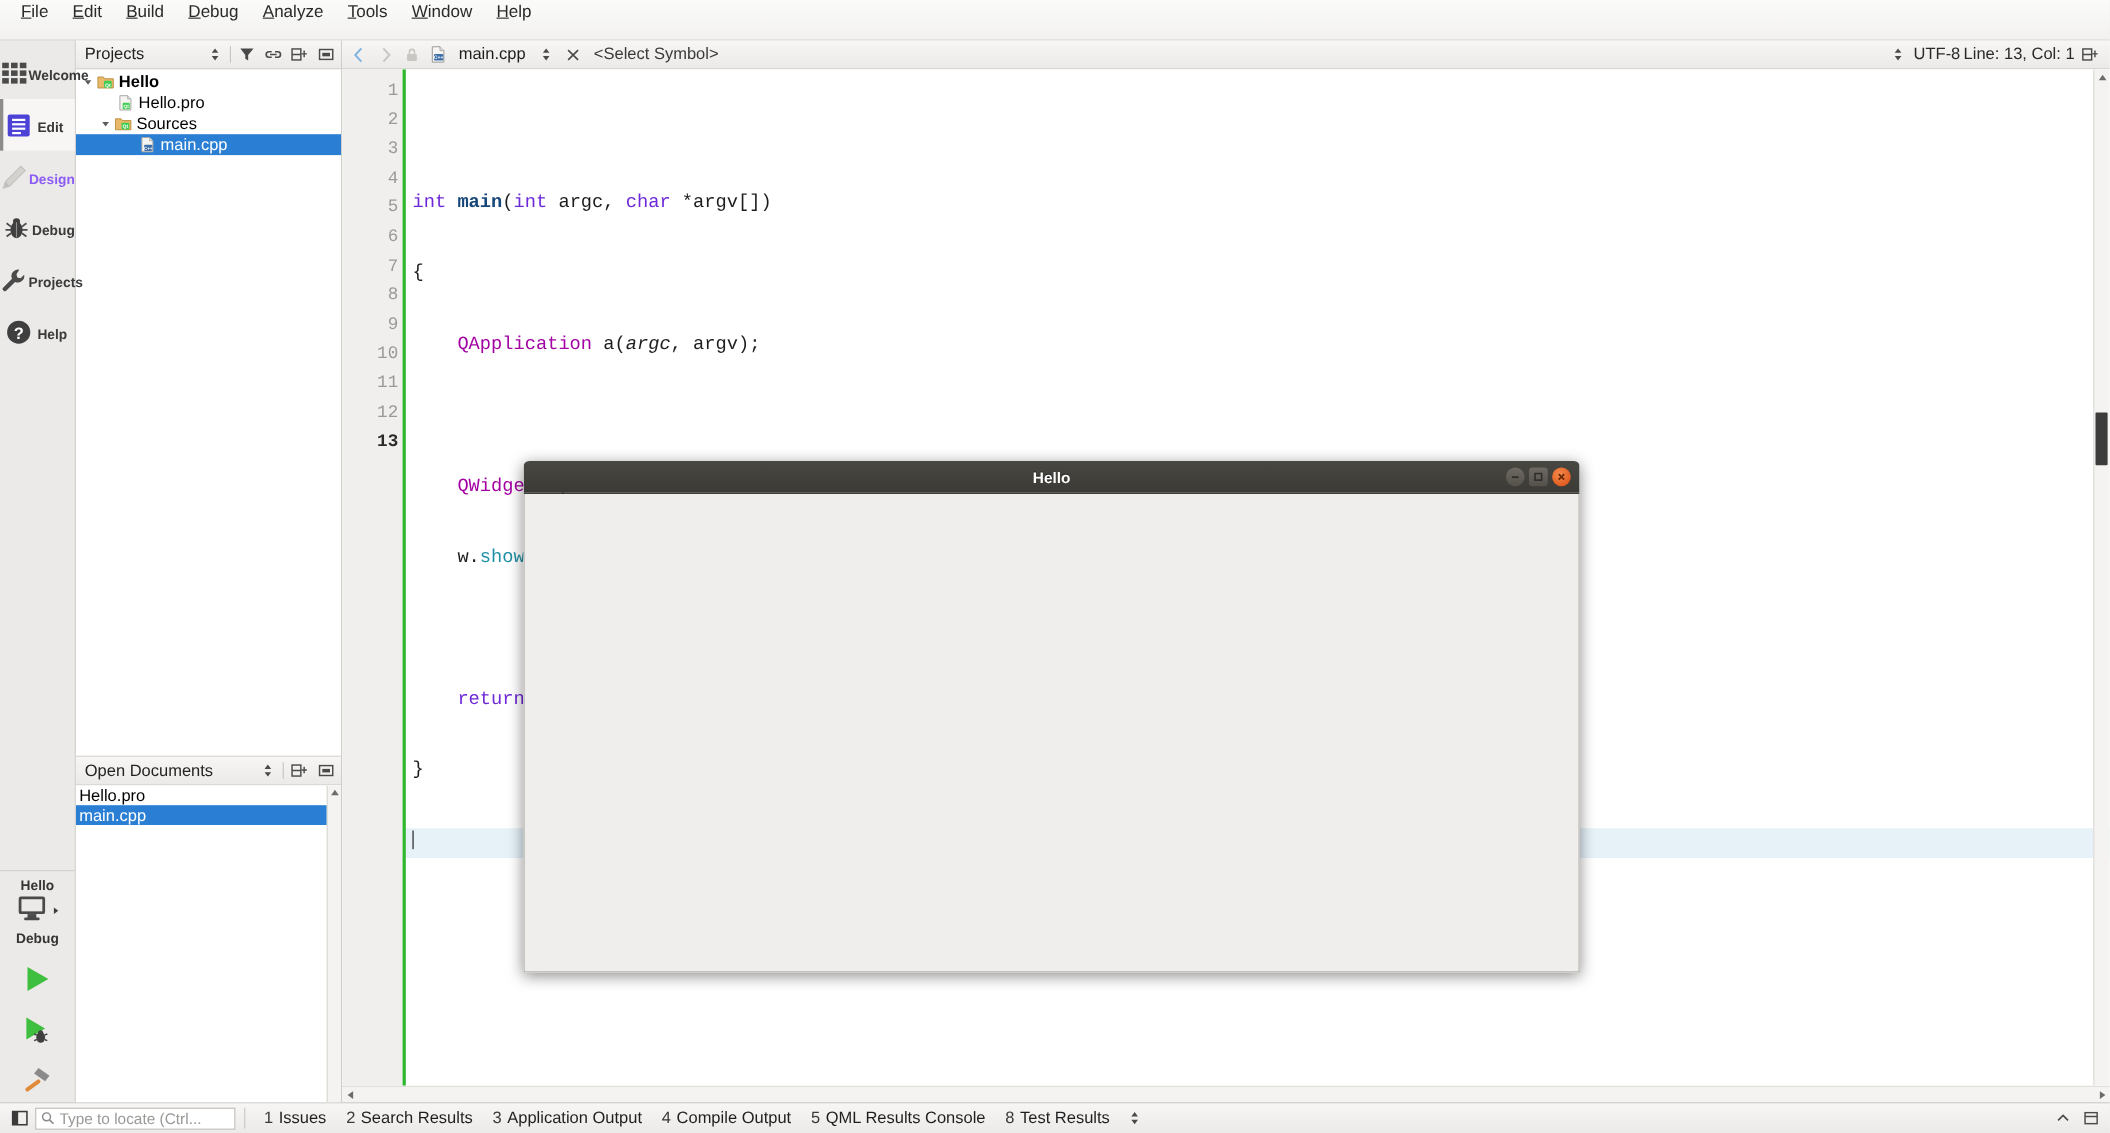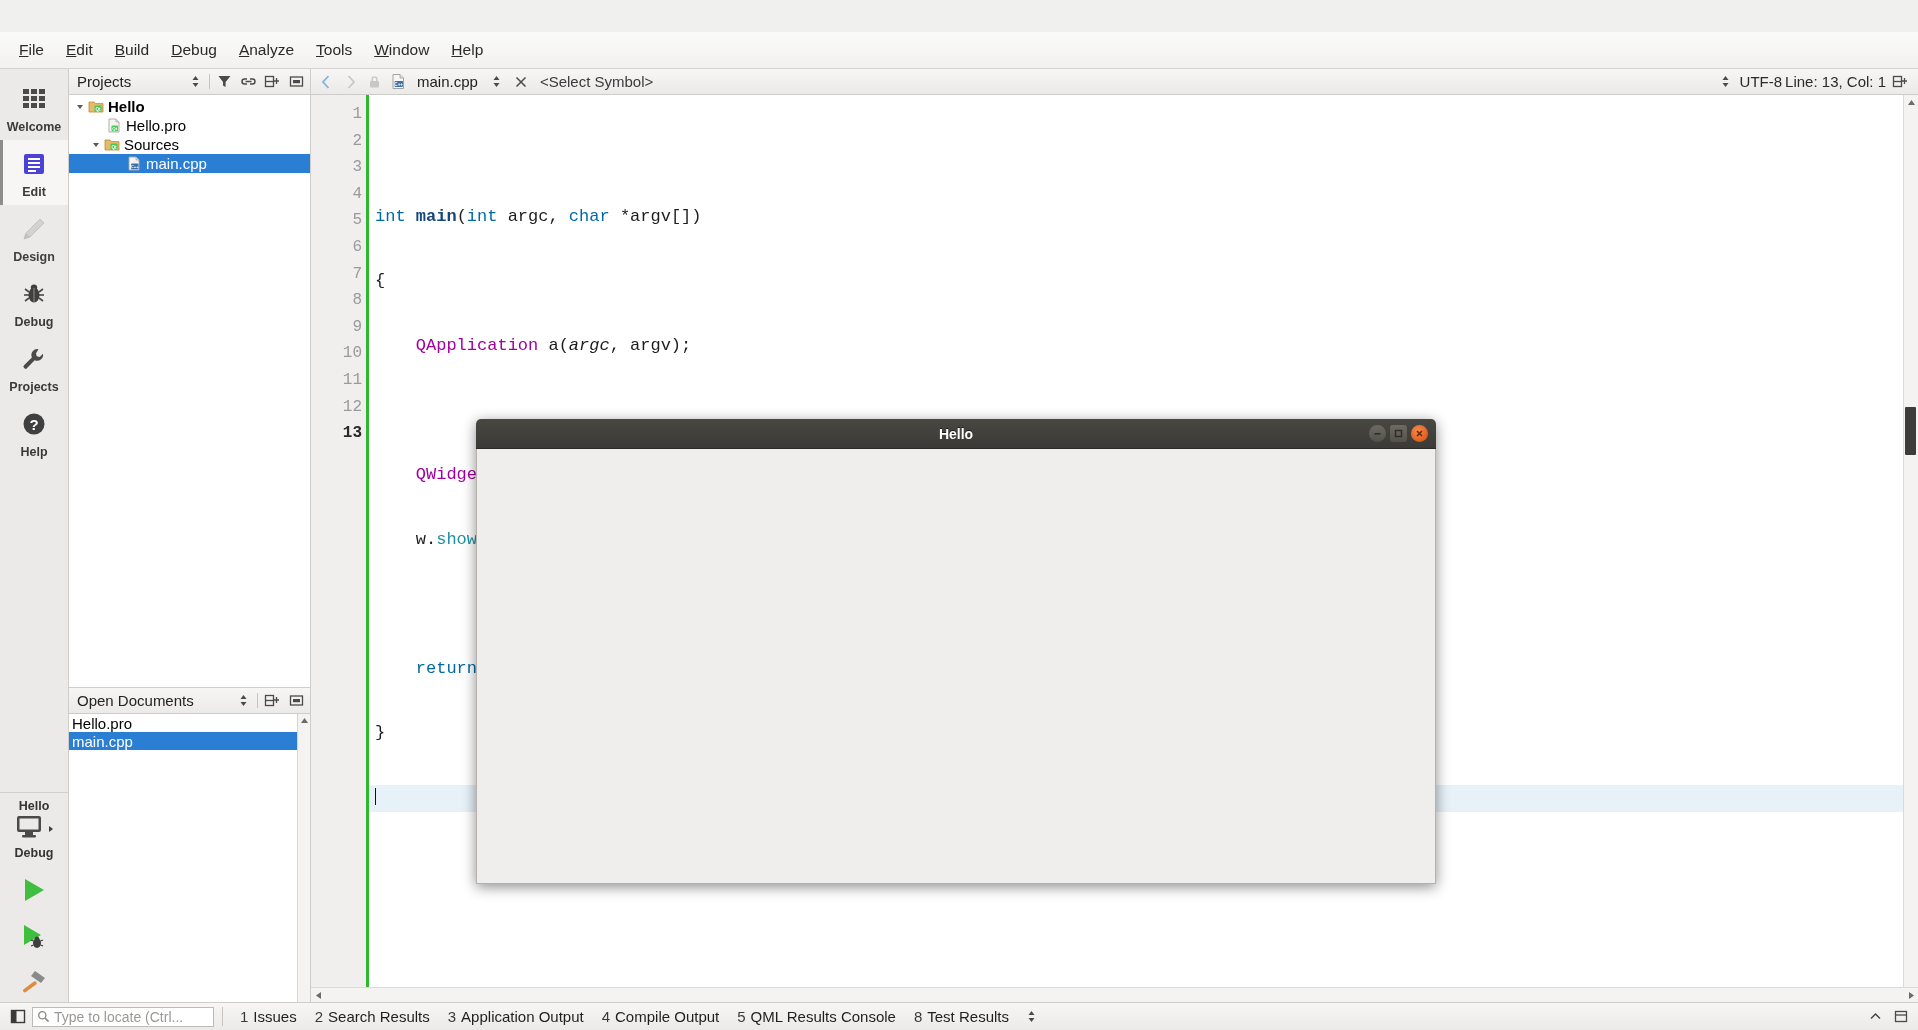--- a/index.html
+++ b/index.html
@@ -10,52 +10,51 @@
     background: #f0f0ef;
     overflow: hidden;
   }
   body { display: flex; flex-direction: column; }
 
   
   .menubar {
     height: 37px; min-height: 28px;
     background: linear-gradient(to bottom,#fbfbfa 0%,#f2f1f0 100%);
     border-bottom: 1px solid #d6d3cf;
-    display: flex; align-items: center;
+    display: flex; 
     padding-left: 8px;
-    margin-top: 32px;
   }
   .menu-item {
     padding: 3px 11px; font-size: 15.5px; color: #2a2a2a;
     cursor: default; line-height: 1;
   }
   .menu-item u { text-decoration: underline; }
 
   
   .main { flex: 1; display: flex; min-height: 0; }
 
   
   .modebar {
     width: 69px; min-width: 69px;
     background: #eceae8;
     border-right: 1px solid #cfcdc9;
     display: flex; flex-direction: column;
     padding-top: 6px;
   }
   .mode {
-    display: flex; flex-direction: column; align-items: center;
+    display: flex; flex-direction: row; align-items: center;
     padding: 7px 0 6px 0; cursor: pointer; position: relative;
   }
   .mode.active { background: #f7f6f5; }
   .mode.active::before {
     content:''; position:absolute; left:0; top:0; bottom:0; width:3px;
     background:#8f8d8a;
   }
   .mode-label { font-size: 12.5px; color: #3a3a3a; margin-top: 4px; font-weight: 600;}
-  .mode.disabled .mode-label { color: #404040; }
+  .mode.disabled .mode-label { color: #8b5cf6; }
   .mode-ico { width: 34px; height: 34px; display:flex; align-items:center; justify-content:center;}
 
   .modebar-spacer { flex: 1; }
   .kitsel {
     border-top: 1px solid #d2d0cc;
     padding: 6px 0 4px 0;
     display:flex; flex-direction:column; align-items:center;
     cursor: pointer;
   }
   .kit-name { font-size:12.5px; font-weight:600; color:#353535; }
@@ -130,21 +129,21 @@
   .code {
     font-family:"Liberation Mono", monospace; font-size:17px;
     padding-top:6px; white-space:pre;
   }
   .cl { height:26.6px; line-height:26.6px; padding-left:6px; }
   .cl.cur { background:#e6f1f8; }
   .cursor { display:inline-block; width:1px; height:17px; background:#111; vertical-align:-3px; }
 
   .tk-pre   { color:#1d3c9e; }            
   .tk-str   { color:#1a8f1a; }            
-  .tk-type  { color:#0369a1; }            
+  .tk-type  { color:#6d28d9; }            
   .tk-fn    { color:#17477a; font-weight:bold; }
   .tk-cls   { color:#a300a3; }            
   .tk-param { color:#1d1d1d; font-style:italic; }
   .tk-meth  { color:#1f8fa5; }            
   .tk-txt   { color:#1d1d1d; }
 
   
   .vscroll {
     position:absolute; right:0; top:0; bottom:0; width:15px;
     background:#f4f3f2; border-left:1px solid #dcdad6;

